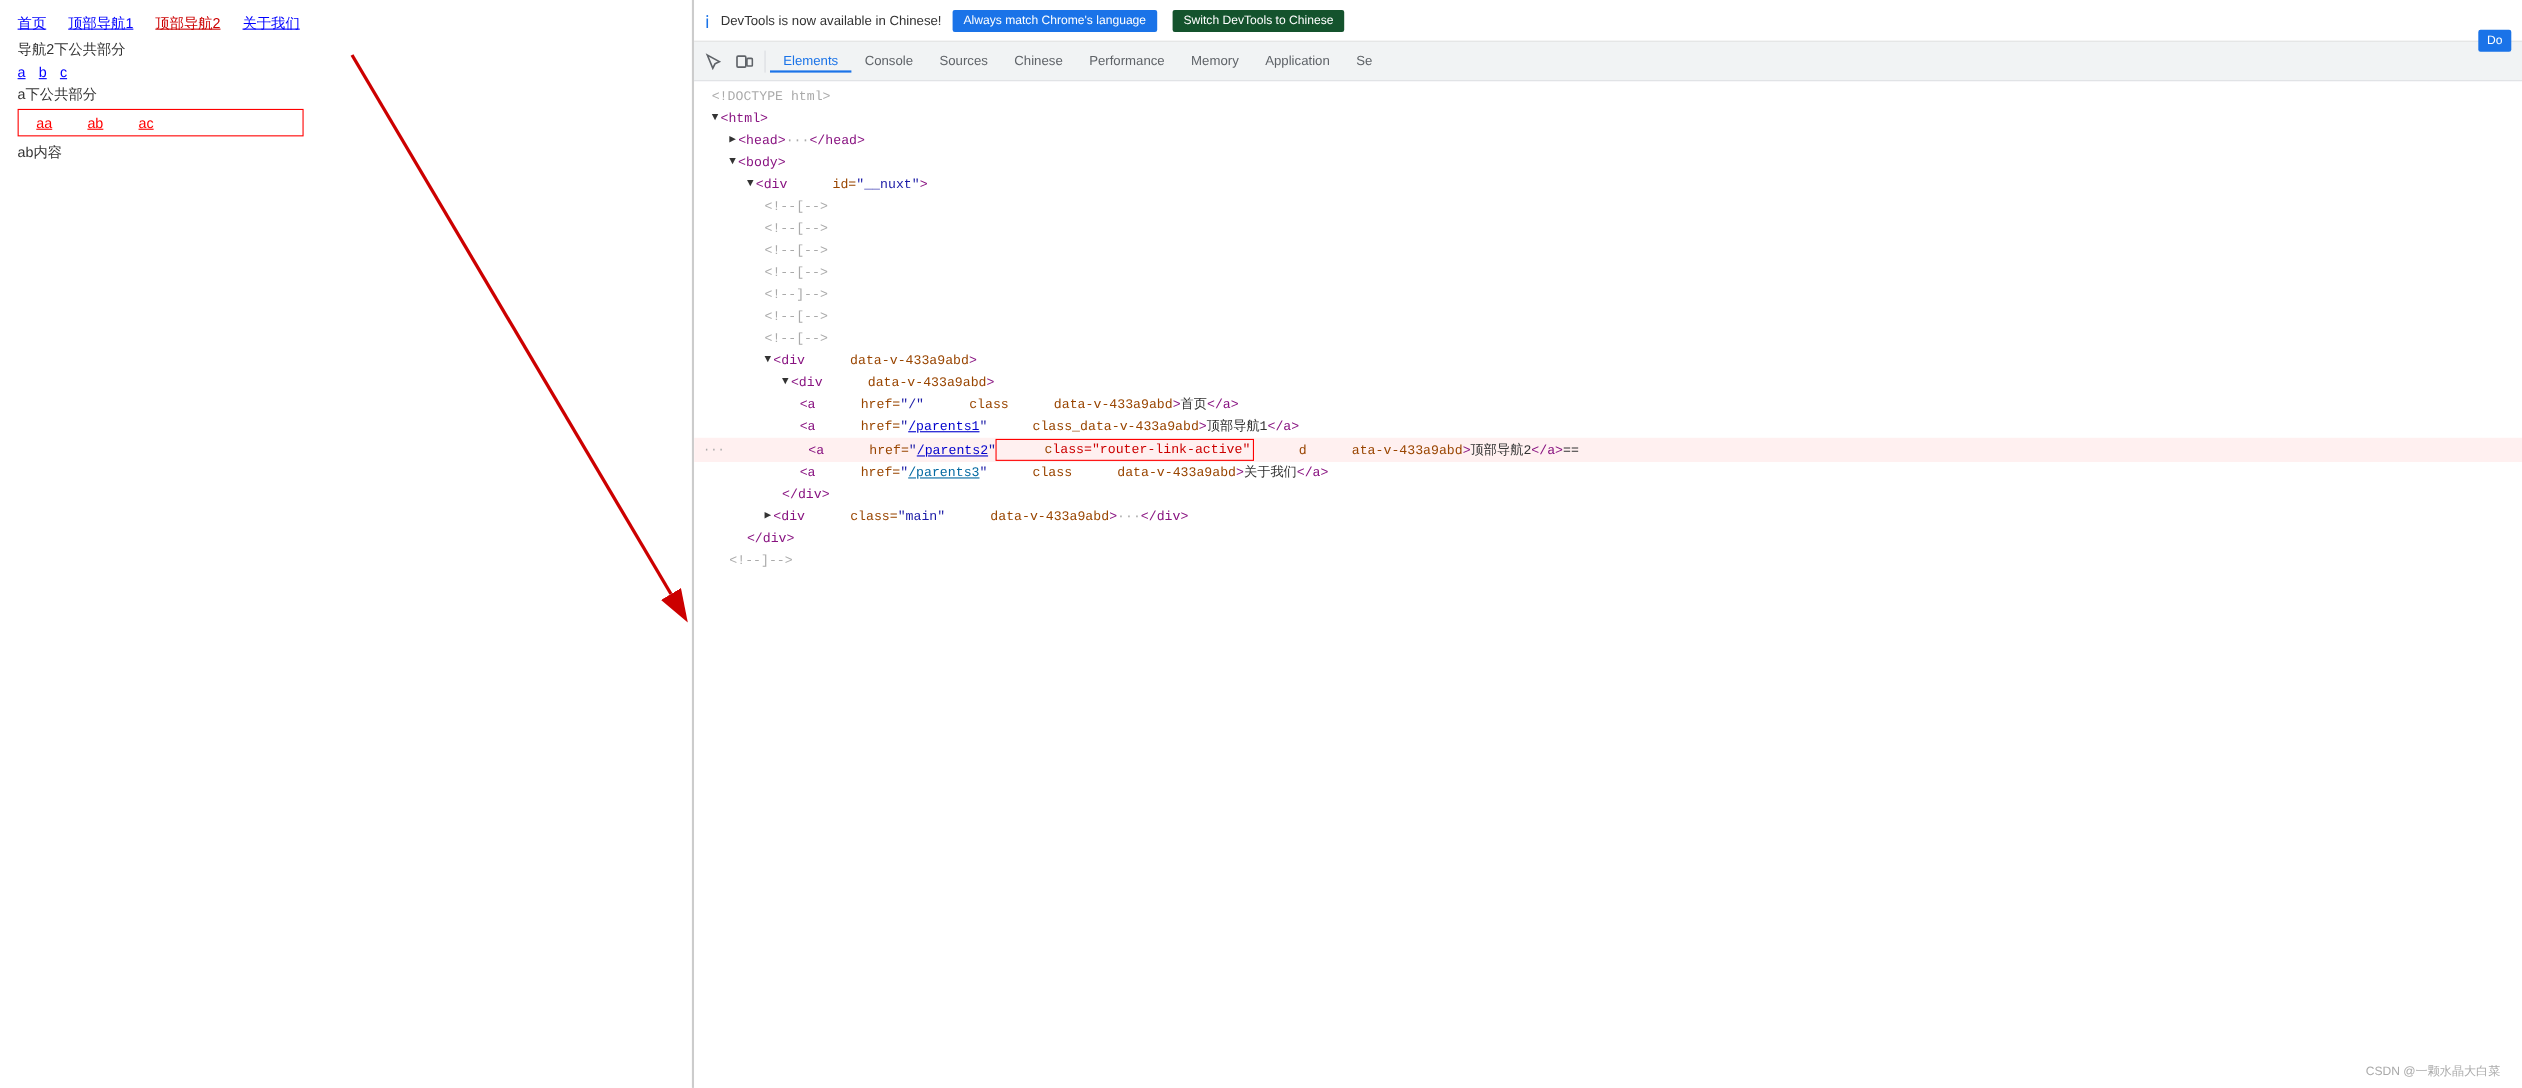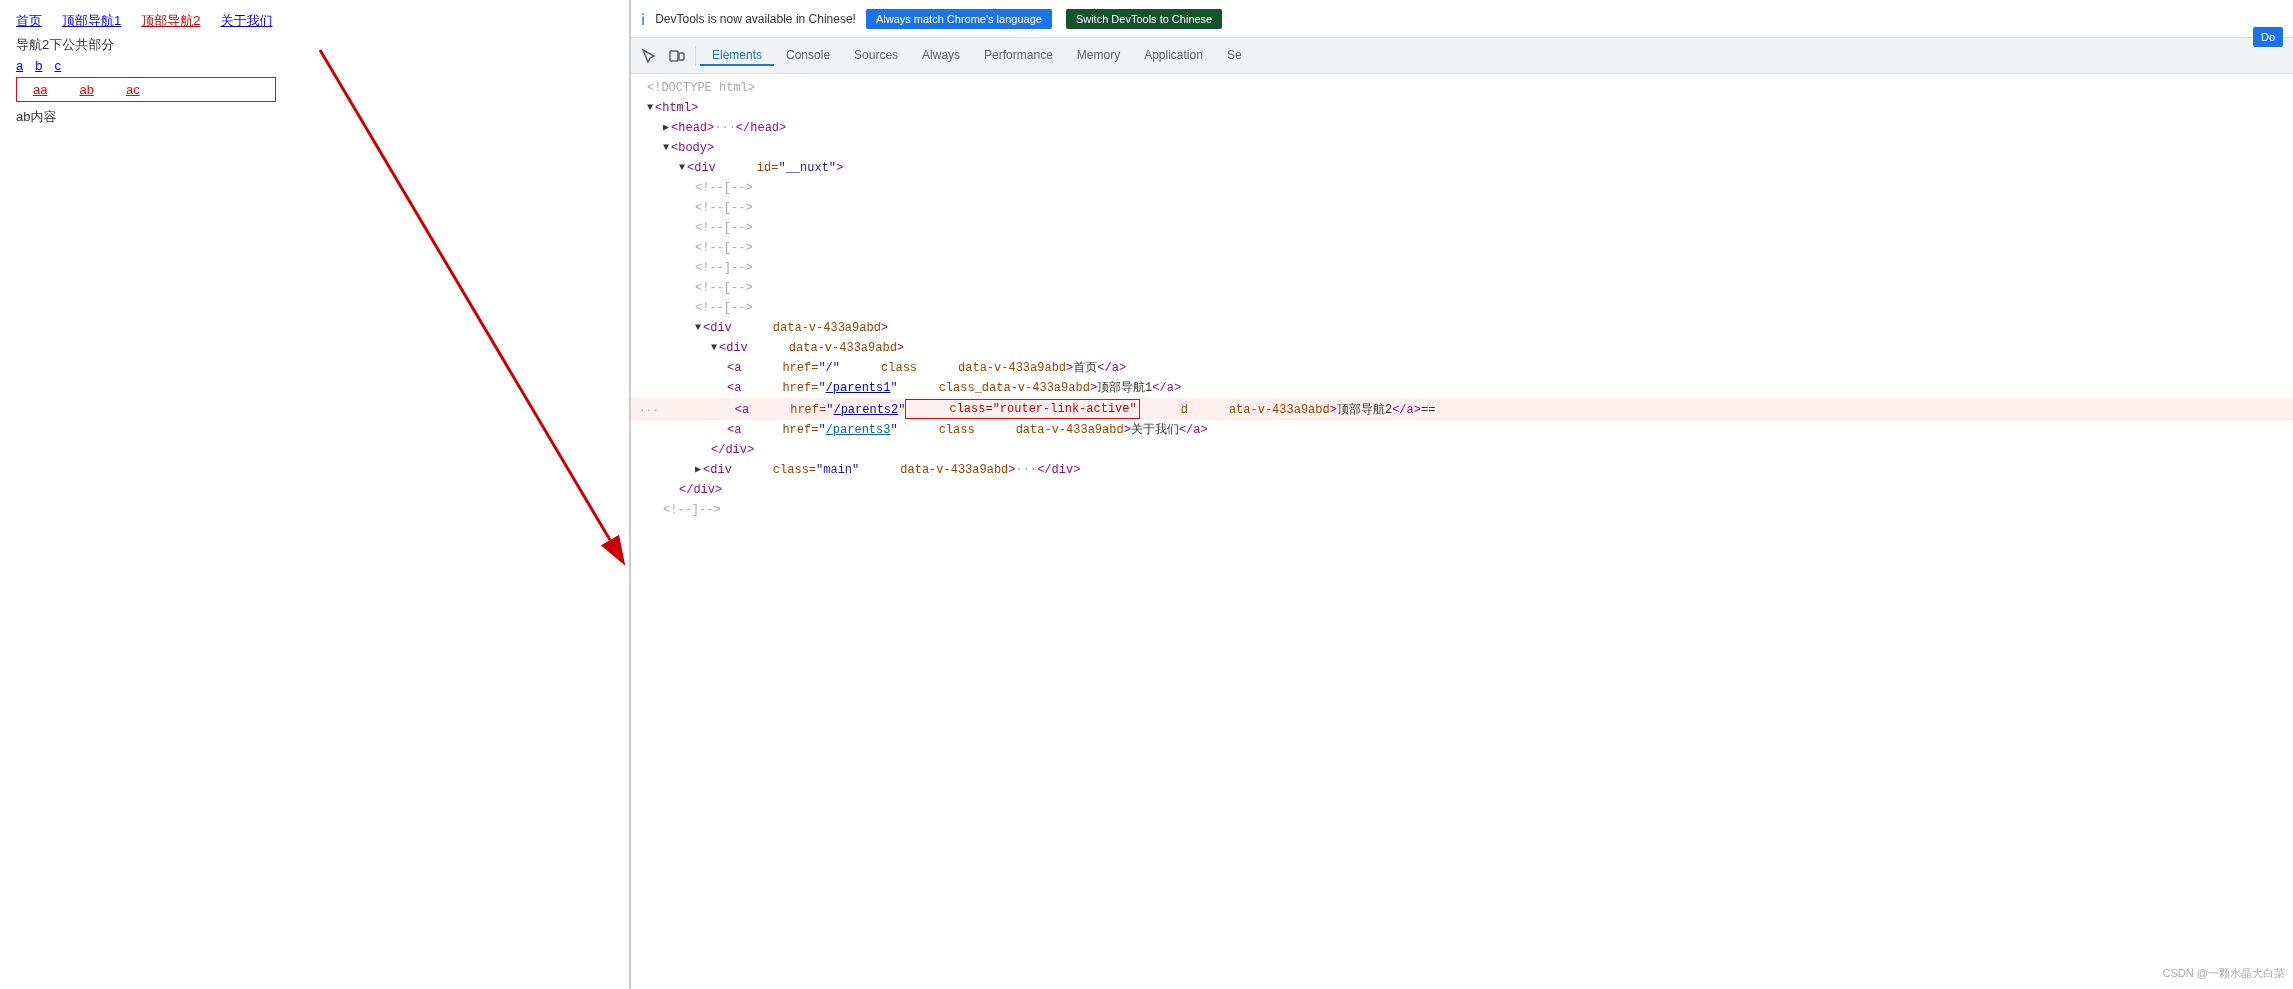--- a/index.html
+++ b/index.html
@@ -248,21 +248,21 @@
       border: 1.5px solid red;
       padding: 0 2px;
     }
 
     .triangle { font-size: 10px; color: #333; margin-right: 2px; cursor: pointer; }
 
     
     .csdn-watermark {
       position: absolute;
       bottom: 8px;
-      right: 8px;
+      right: 20px;
       font-size: 11px;
       color: #aaa;
     }
 
     
     .devtools-content::-webkit-scrollbar { width: 8px; }
     .devtools-content::-webkit-scrollbar-track { background: #f1f3f4; }
     .devtools-content::-webkit-scrollbar-thumb { background: #ccc; border-radius: 4px; }
   </style>
 </head>
@@ -274,20 +274,21 @@
     <a>顶部导航1</a>
     <a class="active">顶部导航2</a>
     <a>关于我们</a>
   </div>
   <div class="nav-label">导航2下公共部分</div>
   <div class="sub-links">
     <a>a</a>
     <a>b</a>
     <a>c</a>
   </div>
+  <div class="nav-label2">a下公共部分</div>
   <div class="sub-box">
     <a>aa</a>
     <a>ab</a>
     <a>ac</a>
   </div>
   <div class="page-content">ab内容</div>
 
   <svg class="arrow-container" viewBox="0 0 630 989" preserveAspectRatio="none">
 
     <defs>
@@ -319,21 +320,21 @@
     <button class="devtools-icon-btn" title="Toggle device toolbar">
       <svg width="16" height="16" viewBox="0 0 16 16">
           <rect x="1" y="3" width="8" height="10" rx="1" fill="none" stroke="#5f6368" stroke-width="1.5"></rect>
           <rect x="10" y="5" width="5" height="7" rx="1" fill="none" stroke="#5f6368" stroke-width="1.5"></rect>
         </svg>
     </button>
     <div class="tab-separator"></div>
     <div class="tab-item active">Elements</div>
     <div class="tab-item">Console</div>
     <div class="tab-item">Sources</div>
-    <div class="tab-item">Always</div>
+    <div class="tab-item">Chinese</div>
     <div class="tab-item">Performance</div>
     <div class="tab-item">Memory</div>
     <div class="tab-item">Application</div>
     <div class="tab-item">Se</div>
   </div>
 
   <div class="devtools-content">
 
     <div class="code-line">
       <span class="indent" style="padding-left:8px;"></span>

